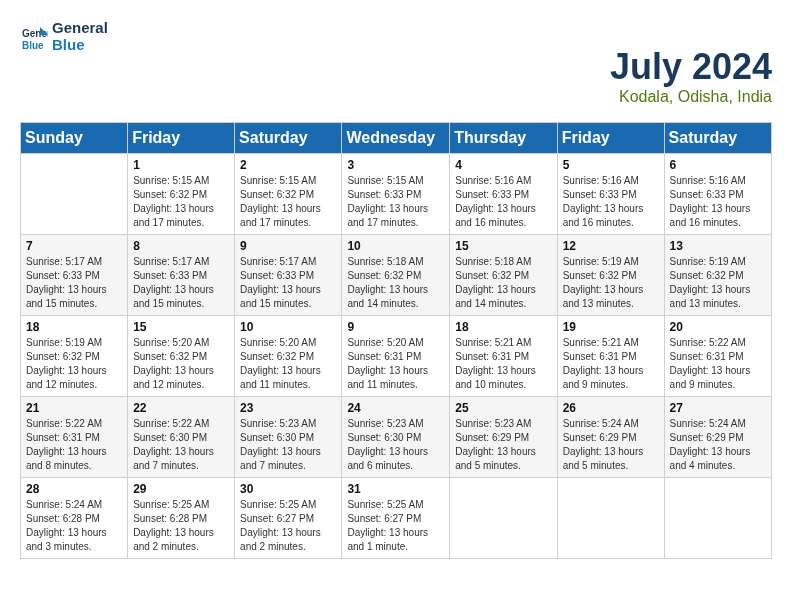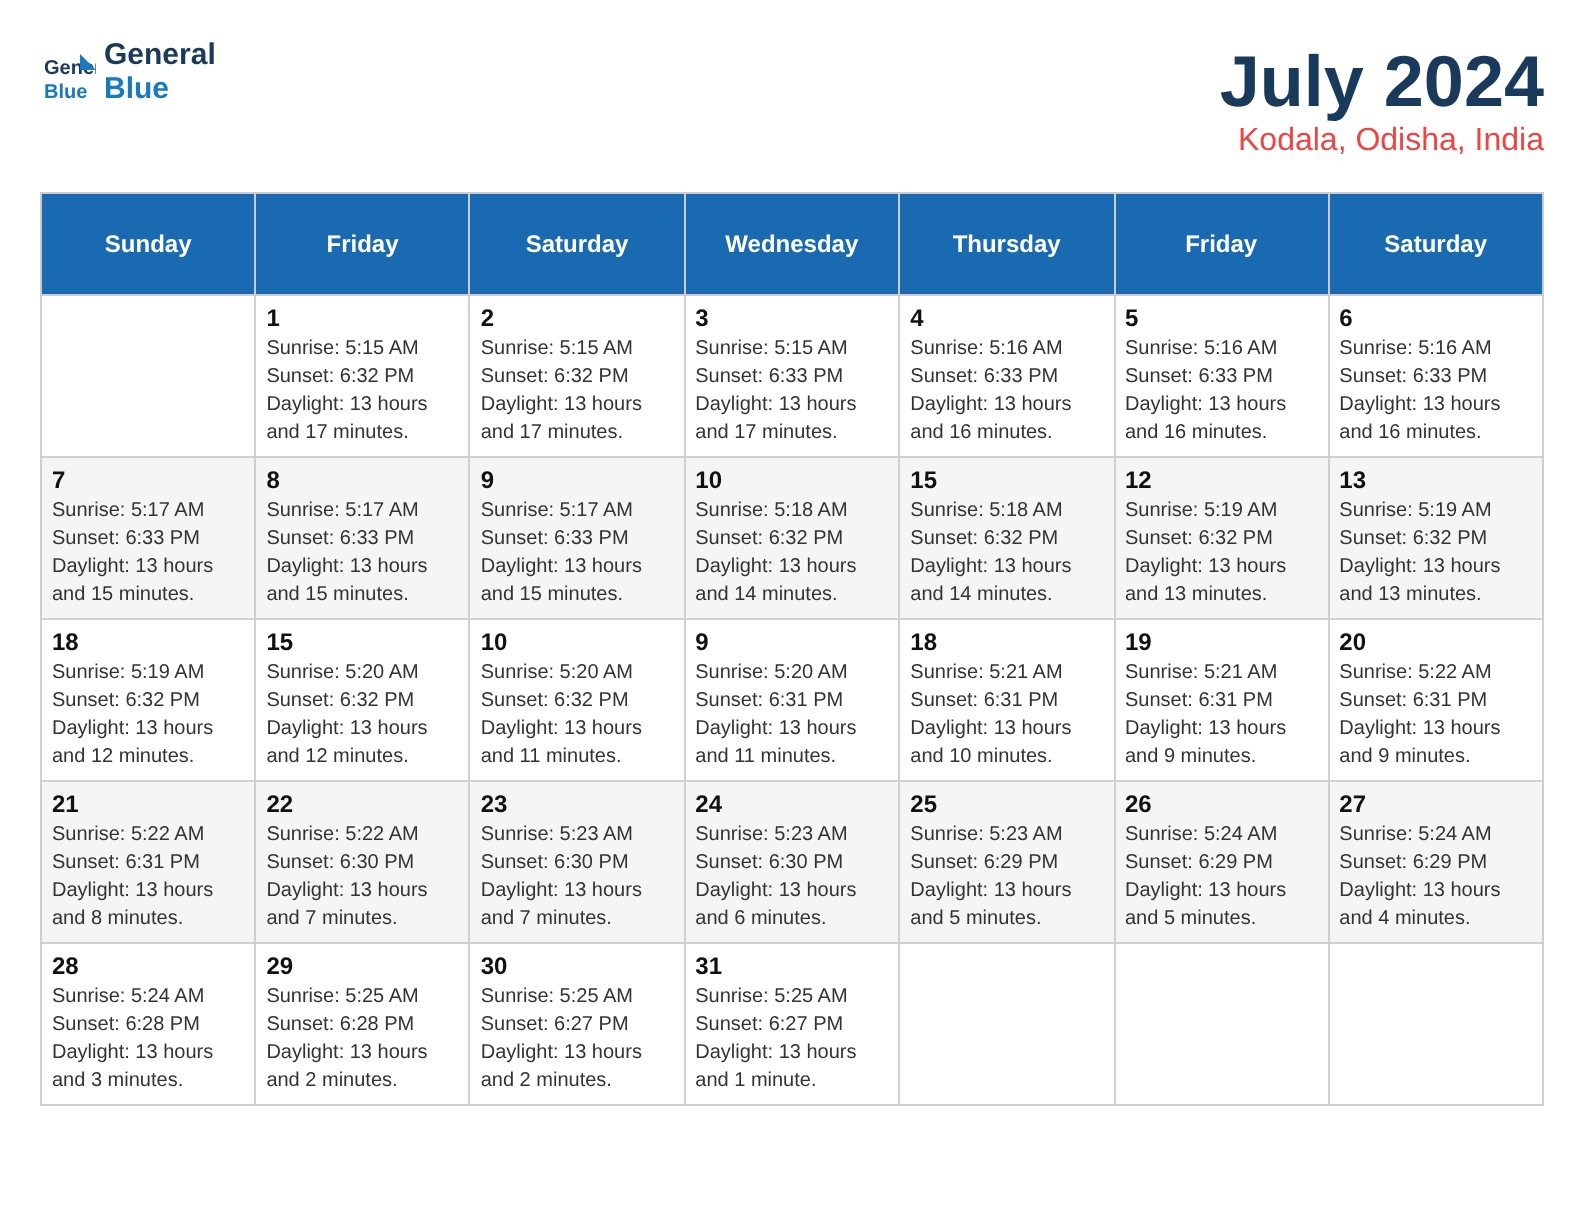--- a/index.html
+++ b/index.html
@@ -25,36 +25,37 @@
       width: 28px;
       height: 28px;
     }
     .title-block {
       text-align: right;
     }
     .month-year {
       font-size: 36px;
       font-weight: bold;
       color: #1a3a5c;
+      margin-top: 26px;
     }
     .location {
       font-size: 16px;
-      color: #ef4444;
+      color: #4d7c0f;
     }
     table {
       width: 100%;
       border-collapse: collapse;
       font-size: 10.5px;
     }
     thead tr th {
       background: #1a6ab1;
       color: #fff;
-      padding: 18px 4px;
-      text-align: center;
-      font-size: 12px;
+      padding: 6px 4px;
+      text-align: left;
+      font-size: 16px;
       font-weight: bold;
       border: 1px solid #ccc;
     }
     tbody tr td {
       border: 1px solid #d0d0d0;
       vertical-align: top;
       padding: 4px 5px;
       height: 80px;
       width: 108px;
     }

